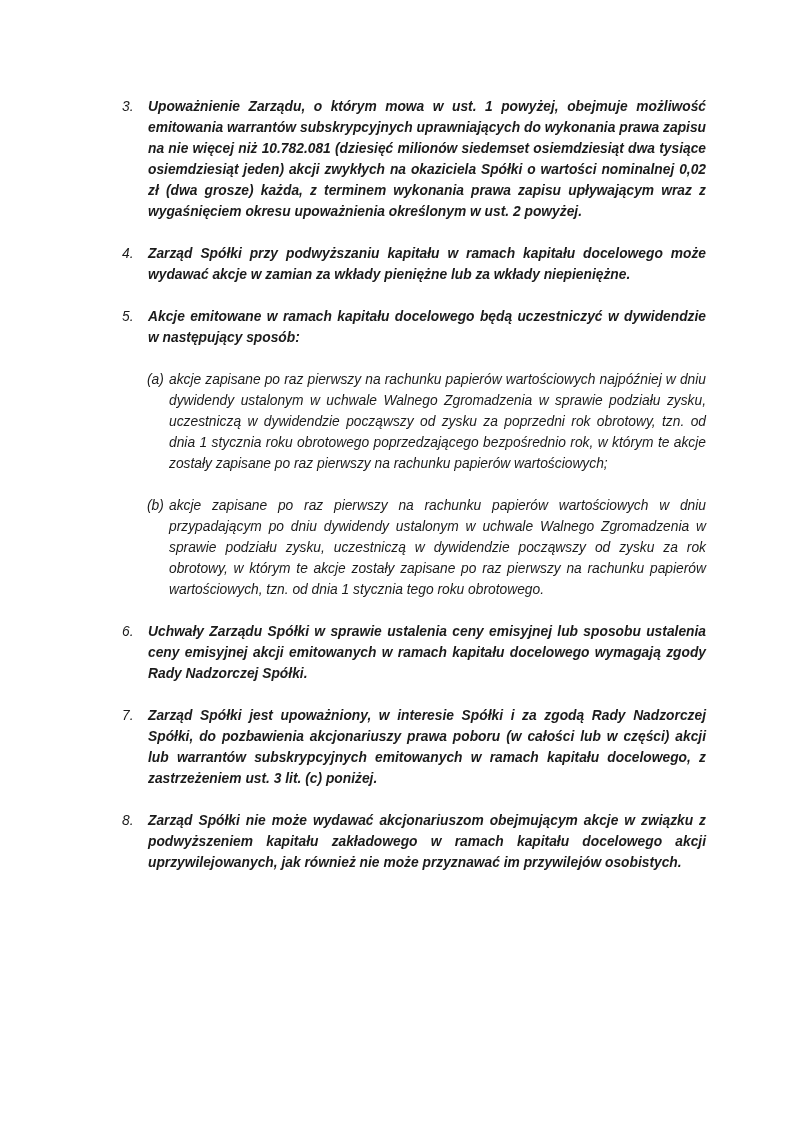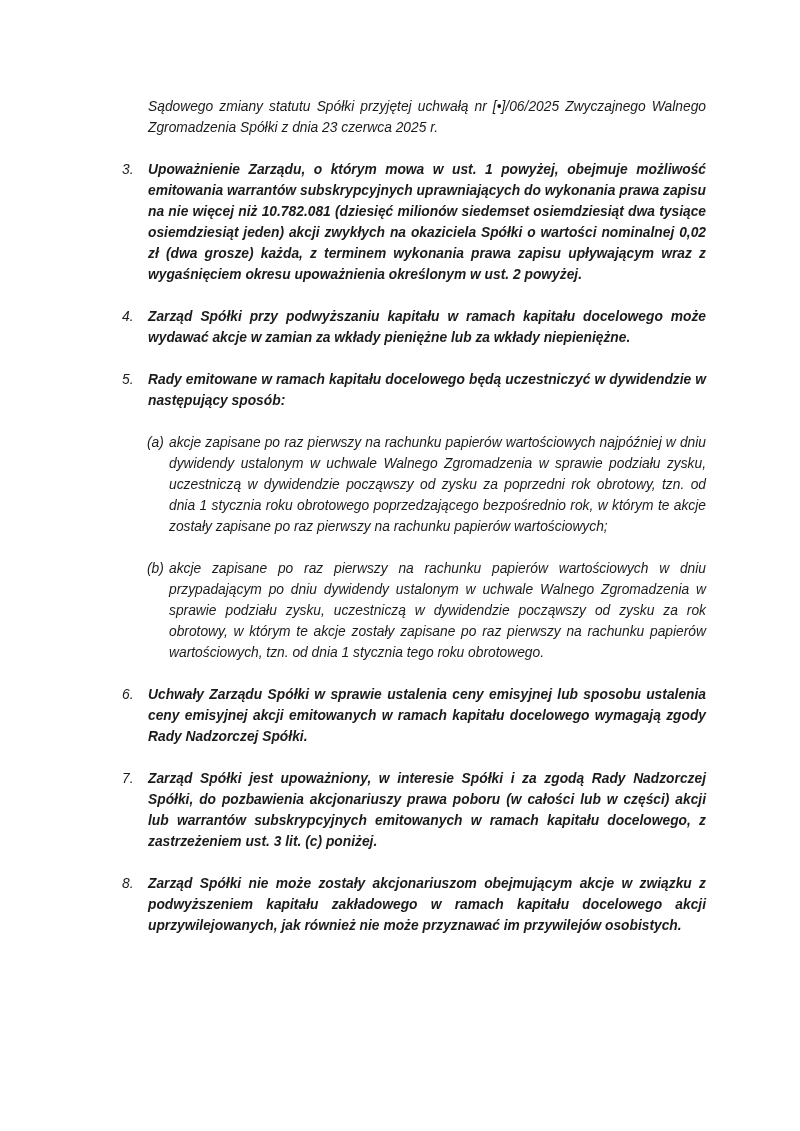--- a/index.html
+++ b/index.html
@@ -59,35 +59,34 @@
   }
   .last {
     margin-bottom: 0;
   }
 </style>
 </head>
 <body>
 
 <div class="page">
 
-  <p class="para continuation">Sądowego zmiany statutu Spółki przyjętej uchwałą nr [•]/06/2025 Zwyczajnego Walnego Zgromadzenia Spółki z dnia 23 czerwca 2025 r.</p>
 
   <div class="item">
     <span class="num">3.</span>
     <span class="body">Upoważnienie Zarządu, o którym mowa w ust. 1 powyżej, obejmuje możliwość emitowania warrantów subskrypcyjnych uprawniających do wykonania prawa zapisu na nie więcej niż 10.782.081 (dziesięć milionów siedemset osiemdziesiąt dwa tysiące osiemdziesiąt jeden) akcji zwykłych na okaziciela Spółki o wartości nominalnej 0,02 zł (dwa grosze) każda, z terminem wykonania prawa zapisu upływającym wraz z wygaśnięciem okresu upoważnienia określonym w ust. 2 powyżej.</span>
   </div>
 
   <div class="item">
     <span class="num">4.</span>
     <span class="body">Zarząd Spółki przy podwyższaniu kapitału w ramach kapitału docelowego może wydawać akcje w zamian za wkłady pieniężne lub za wkłady niepieniężne.</span>
   </div>
 
   <div class="item">
     <span class="num">5.</span>
-    <span class="body">Rady emitowane w ramach kapitału docelowego będą uczestniczyć w dywidendzie w następujący sposób:</span>
+    <span class="body">Akcje emitowane w ramach kapitału docelowego będą uczestniczyć w dywidendzie w następujący sposób:</span>
   </div>
 
   <div class="subitem">
     <span class="marker">(a)</span>
     <span class="body">akcje zapisane po raz pierwszy na rachunku papierów wartościowych najpóźniej w dniu dywidendy ustalonym w uchwale Walnego Zgromadzenia w sprawie podziału zysku, uczestniczą w dywidendzie począwszy od zysku za poprzedni rok obrotowy, tzn. od dnia 1 stycznia roku obrotowego poprzedzającego bezpośrednio rok, w którym te akcje zostały zapisane po raz pierwszy na rachunku papierów wartościowych;</span>
   </div>
 
   <div class="subitem">
     <span class="marker">(b)</span>
     <span class="body">akcje zapisane po raz pierwszy na rachunku papierów wartościowych w dniu przypadającym po dniu dywidendy ustalonym w uchwale Walnego Zgromadzenia w sprawie podziału zysku, uczestniczą w dywidendzie począwszy od zysku za rok obrotowy, w którym te akcje zostały zapisane po raz pierwszy na rachunku papierów wartościowych, tzn. od dnia 1 stycznia tego roku obrotowego.</span>
@@ -98,16 +97,16 @@
     <span class="body">Uchwały Zarządu Spółki w sprawie ustalenia ceny emisyjnej lub sposobu ustalenia ceny emisyjnej akcji emitowanych w ramach kapitału docelowego wymagają zgody Rady Nadzorczej Spółki.</span>
   </div>
 
   <div class="item">
     <span class="num">7.</span>
     <span class="body">Zarząd Spółki jest upoważniony, w interesie Spółki i za zgodą Rady Nadzorczej Spółki, do pozbawienia akcjonariuszy prawa poboru (w całości lub w części) akcji lub warrantów subskrypcyjnych emitowanych w ramach kapitału docelowego, z zastrzeżeniem ust. 3 lit. (c) poniżej.</span>
   </div>
 
   <div class="item last">
     <span class="num">8.</span>
-    <span class="body">Zarząd Spółki nie może zostały akcjonariuszom obejmującym akcje w związku z podwyższeniem kapitału zakładowego w ramach kapitału docelowego akcji uprzywilejowanych, jak również nie może przyznawać im przywilejów osobistych.</span>
+    <span class="body">Zarząd Spółki nie może wydawać akcjonariuszom obejmującym akcje w związku z podwyższeniem kapitału zakładowego w ramach kapitału docelowego akcji uprzywilejowanych, jak również nie może przyznawać im przywilejów osobistych.</span>
   </div>
 
 </div>
 
 </body></html>

